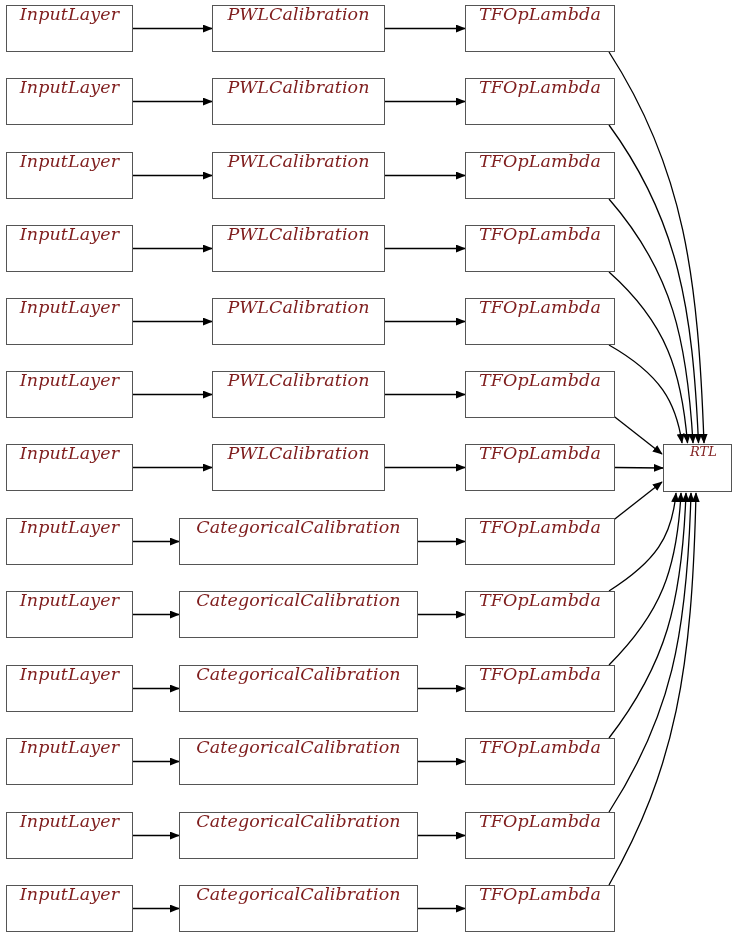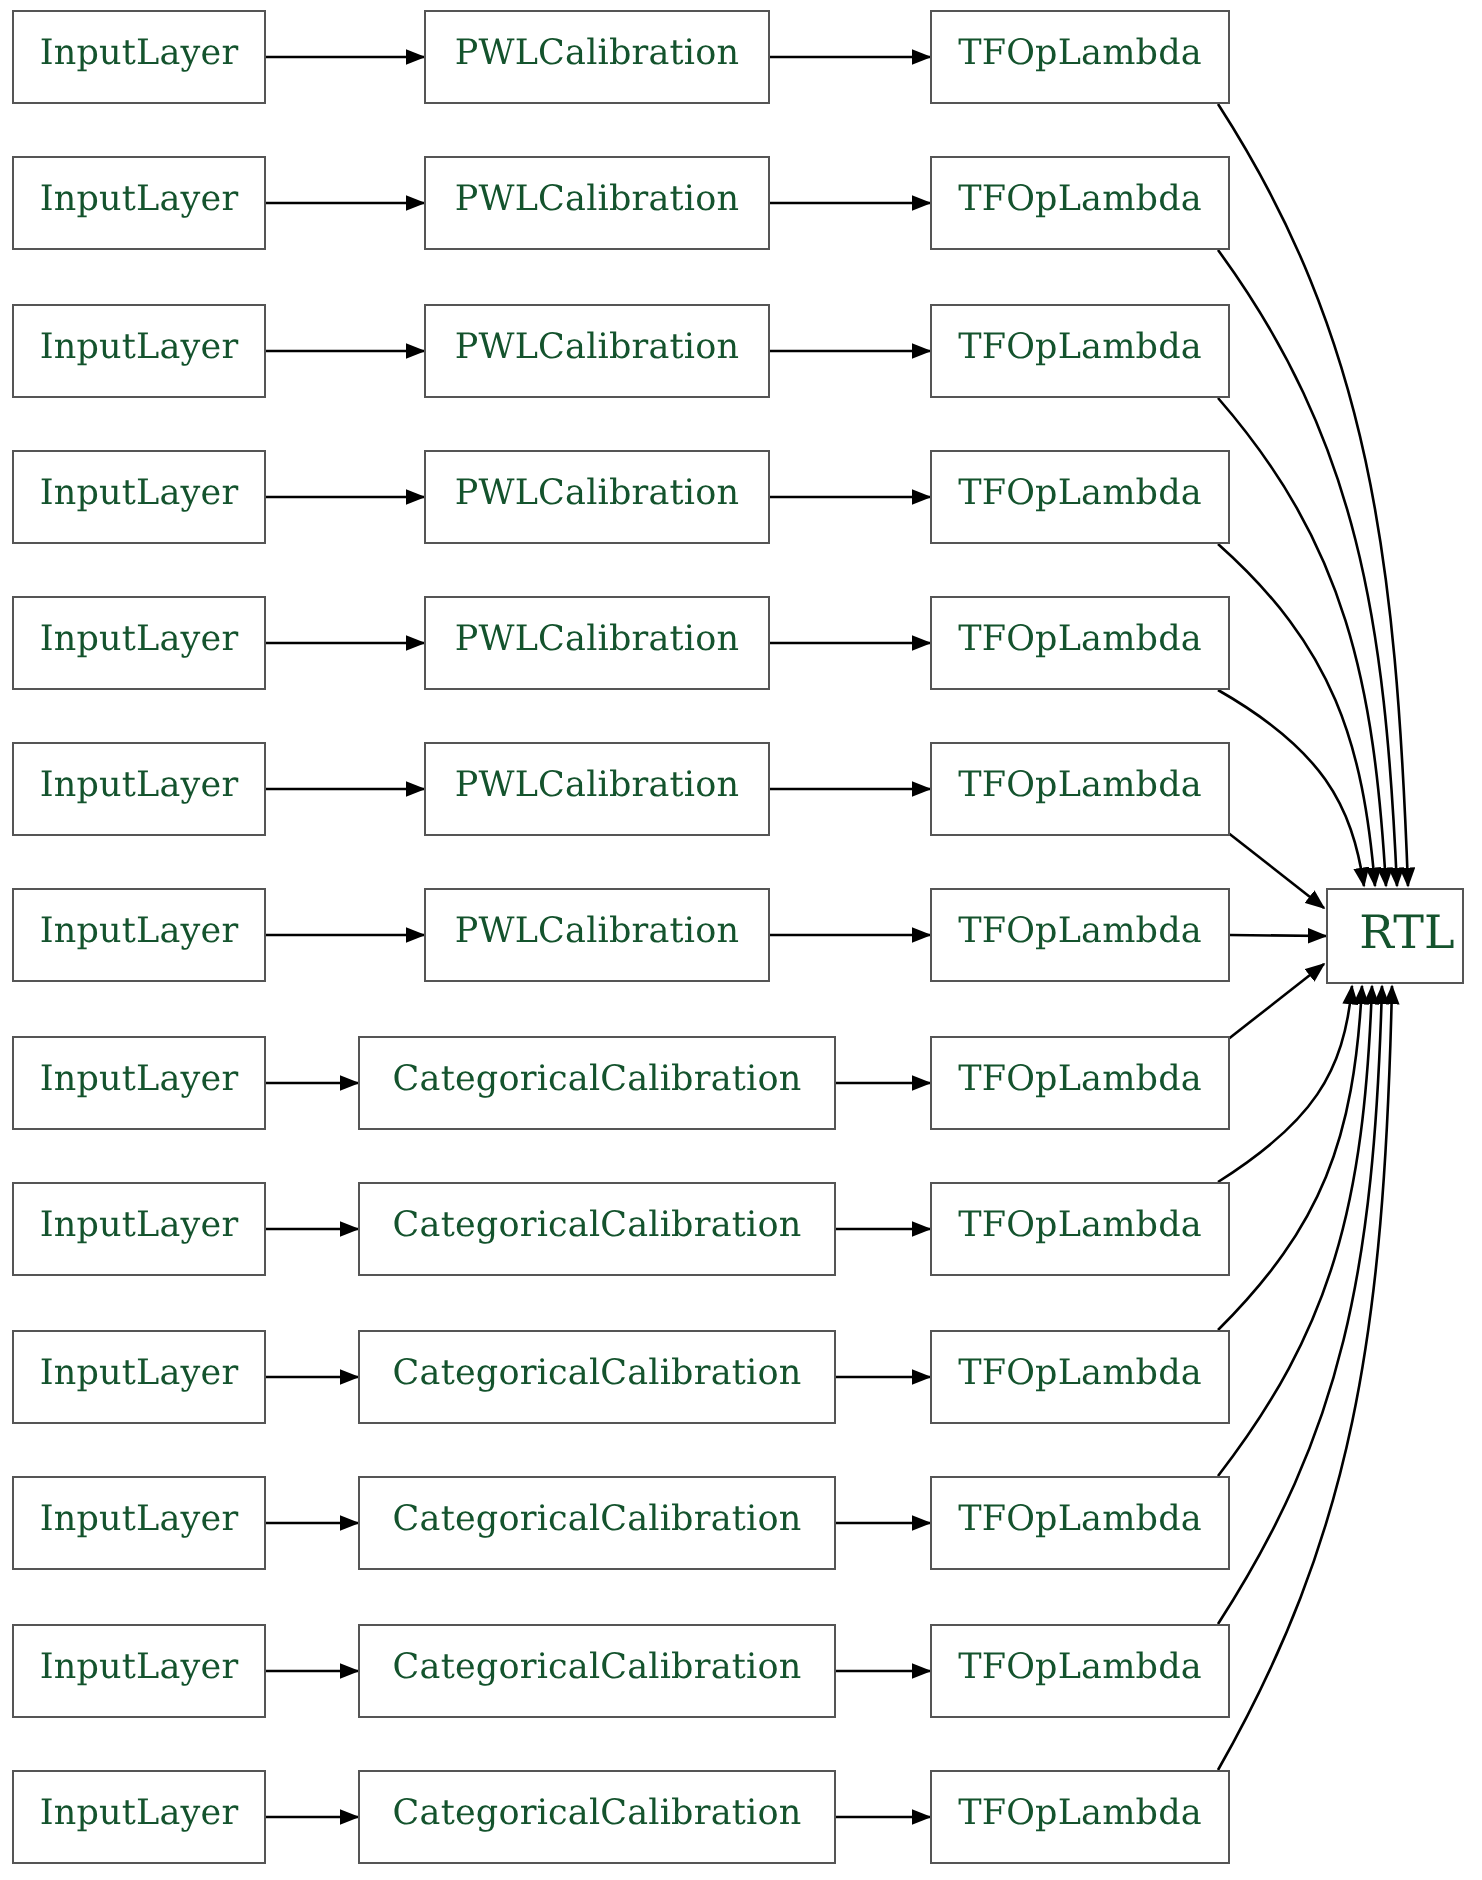--- a/index.html
+++ b/index.html
@@ -28,34 +28,34 @@
     width: 741px;
     height: 940px;
     pointer-events: none;
   }
   .node-box {
     position: absolute;
     box-sizing: border-box;
     border: 1.4px solid #555555;
     background: #ffffff;
     display: flex;
-    align-items: center;
     justify-content: center;
-    color: #14532d;
+    color: #7f1d1d;
     font-size: 17.5px;
     line-height: 1;
     white-space: nowrap;
     letter-spacing: 0.1px;
+    font-style: italic;
   }
   .node-label {
     display: block;
     padding-bottom: 2px;
   }
   .node-rtl {
-    font-size: 23px;
+    font-size: 13px;
     padding-left: 12px;
   }
 </style>
 </head>
 <body>
 
 <div id="graph-canvas">
 
   <svg class="edge-layer" id="edge-layer" viewBox="0 0 741 940" width="741" height="940" xmlns="http://www.w3.org/2000/svg">
     <defs>

